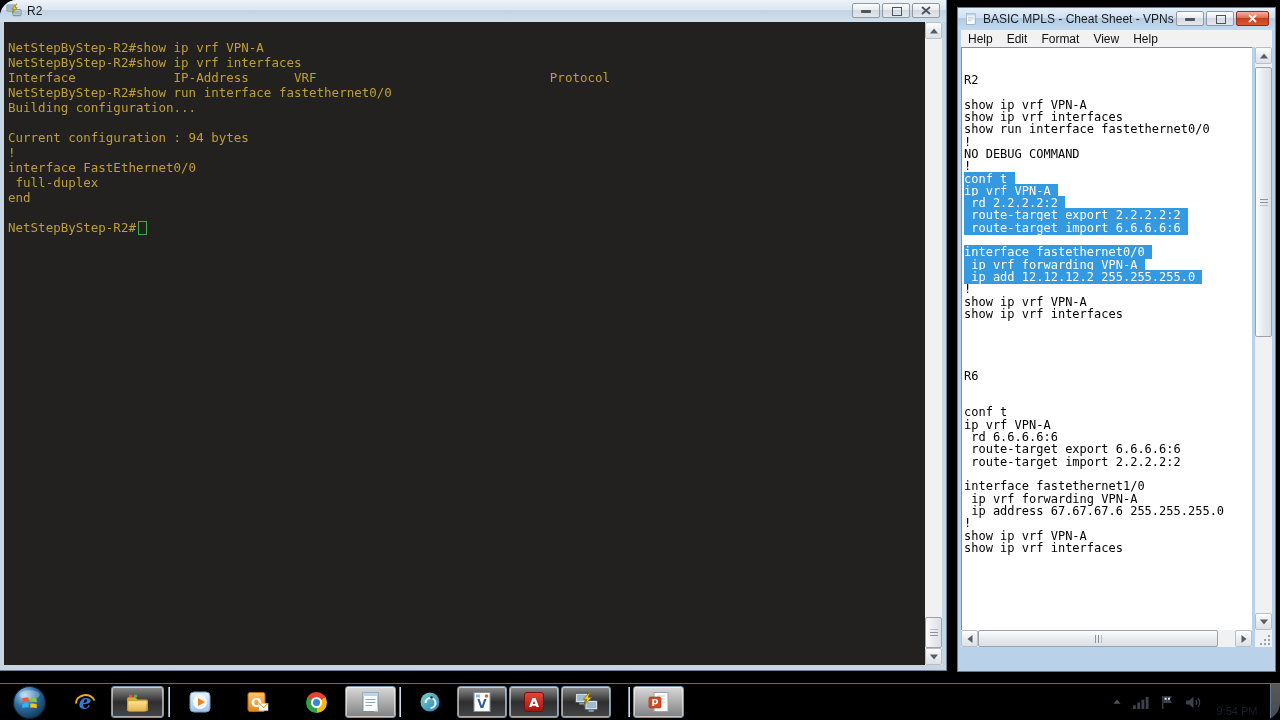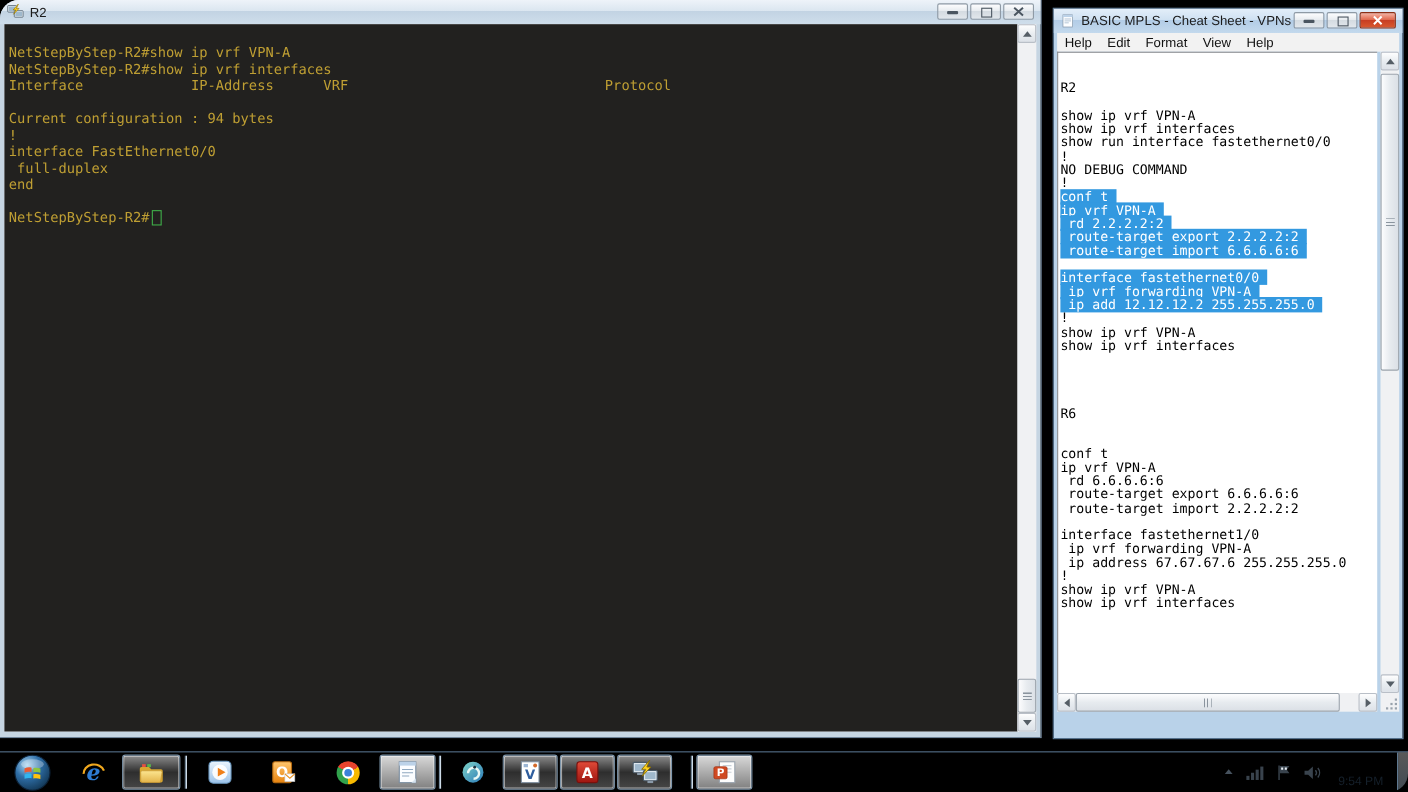--- a/index.html
+++ b/index.html
@@ -113,20 +113,22 @@
           </svg>
         </div>
       </div>
     </div>
     <div class="term-client">
       <div class="console">
         <div>
             <div class="tline">NetStepByStep-R2#show ip vrf VPN-A</div>
             <div class="tline">NetStepByStep-R2#show ip vrf interfaces</div>
             <div class="tline">Interface             IP-Address      VRF                               Protocol</div>
+            <div class="tline">NetStepByStep-R2#show run interface fastethernet0/0</div>
+            <div class="tline">Building configuration...</div>
             <div class="tline"></div>
             <div class="tline">Current configuration : 94 bytes</div>
             <div class="tline">!</div>
             <div class="tline">interface FastEthernet0/0</div>
             <div class="tline"> full-duplex</div>
             <div class="tline">end</div>
             <div class="tline"></div>
             <div class="tline"><span>NetStepByStep-R2#</span><span class="cursor"></span></div>
           </div>
       </div>

